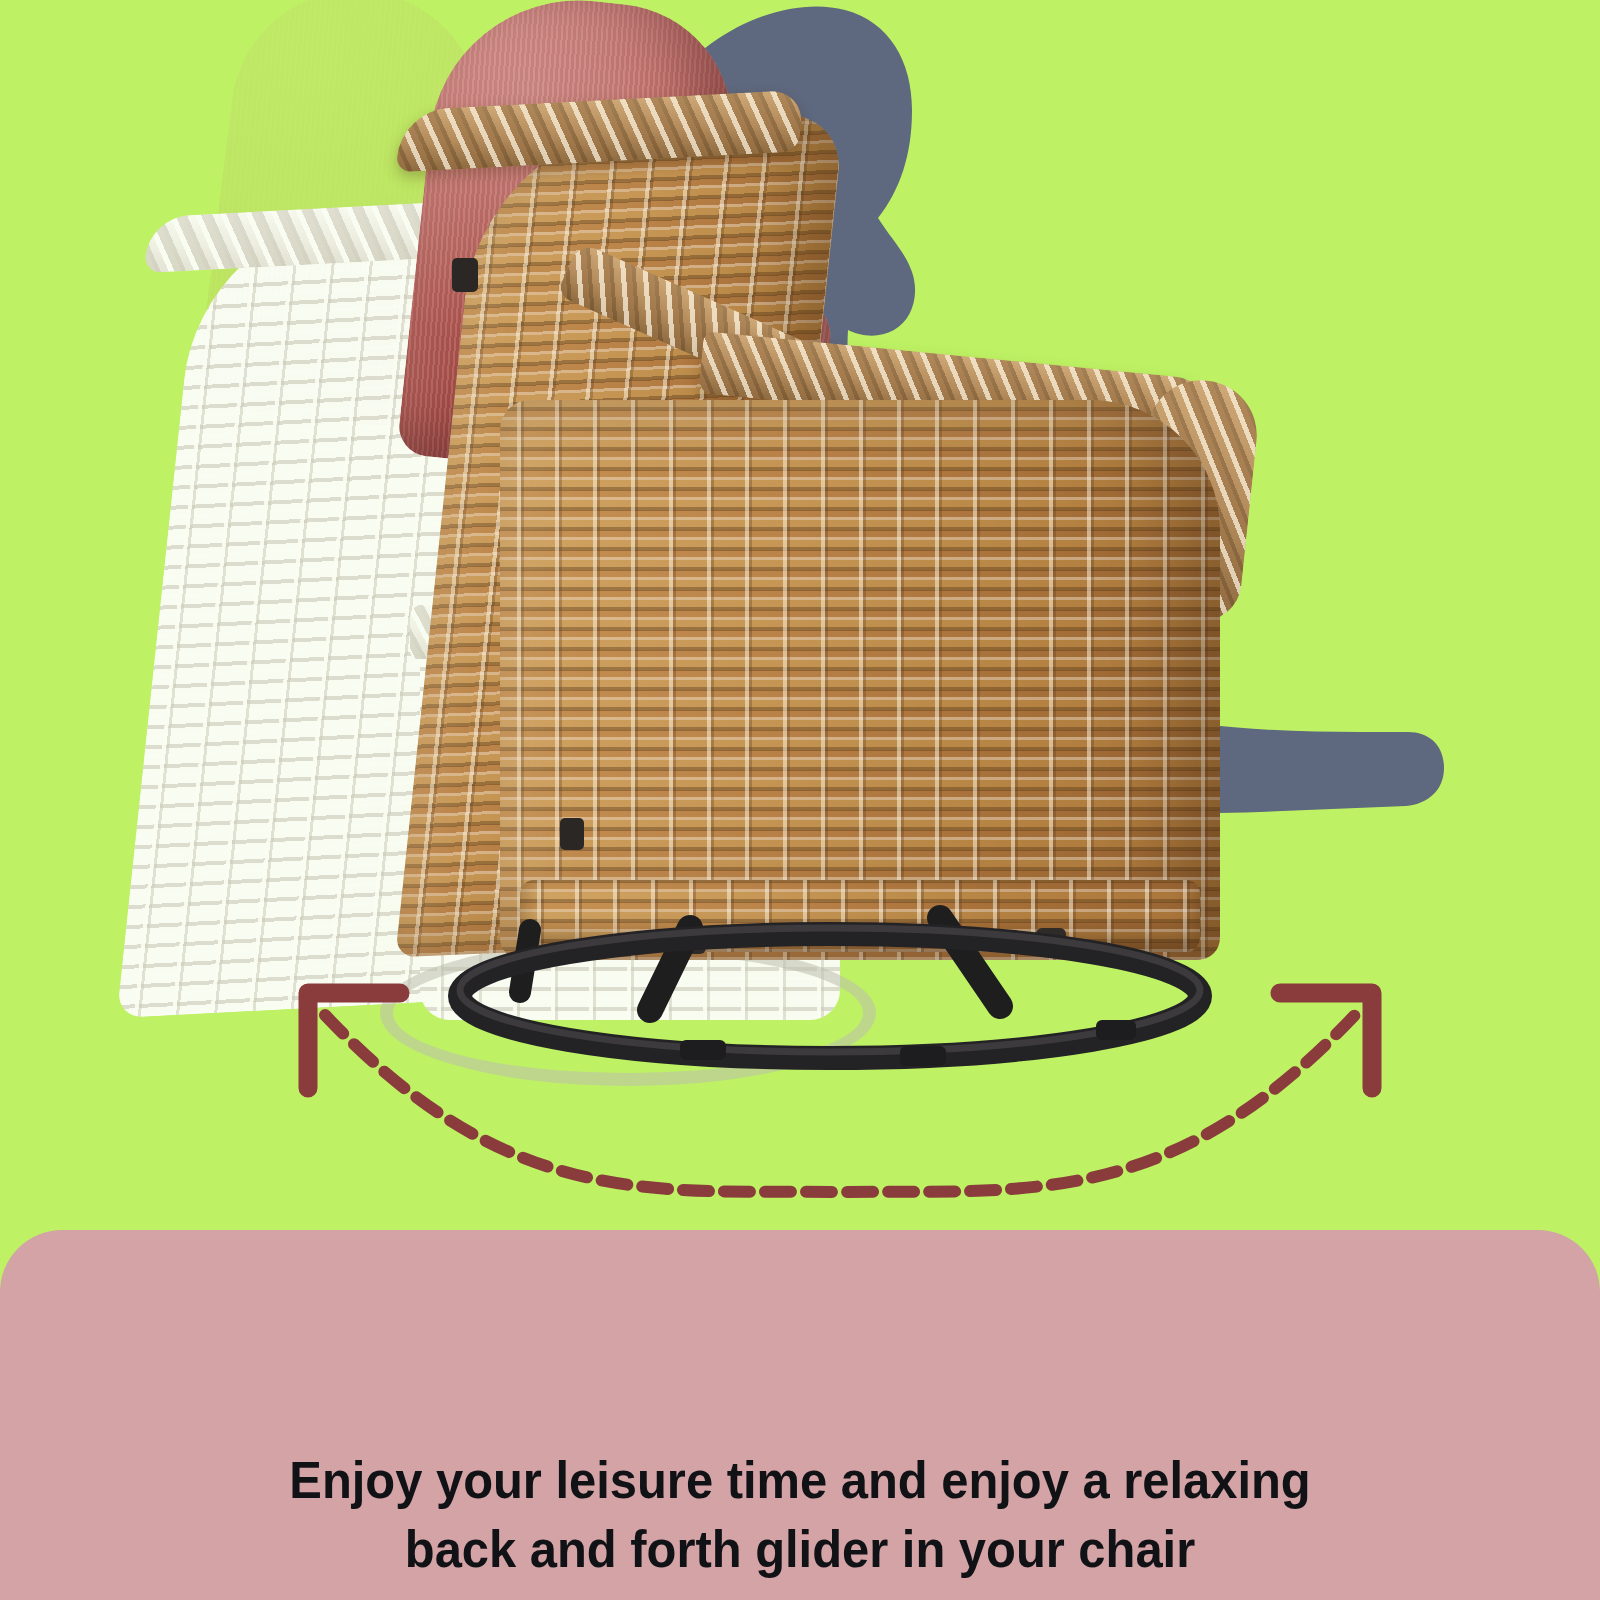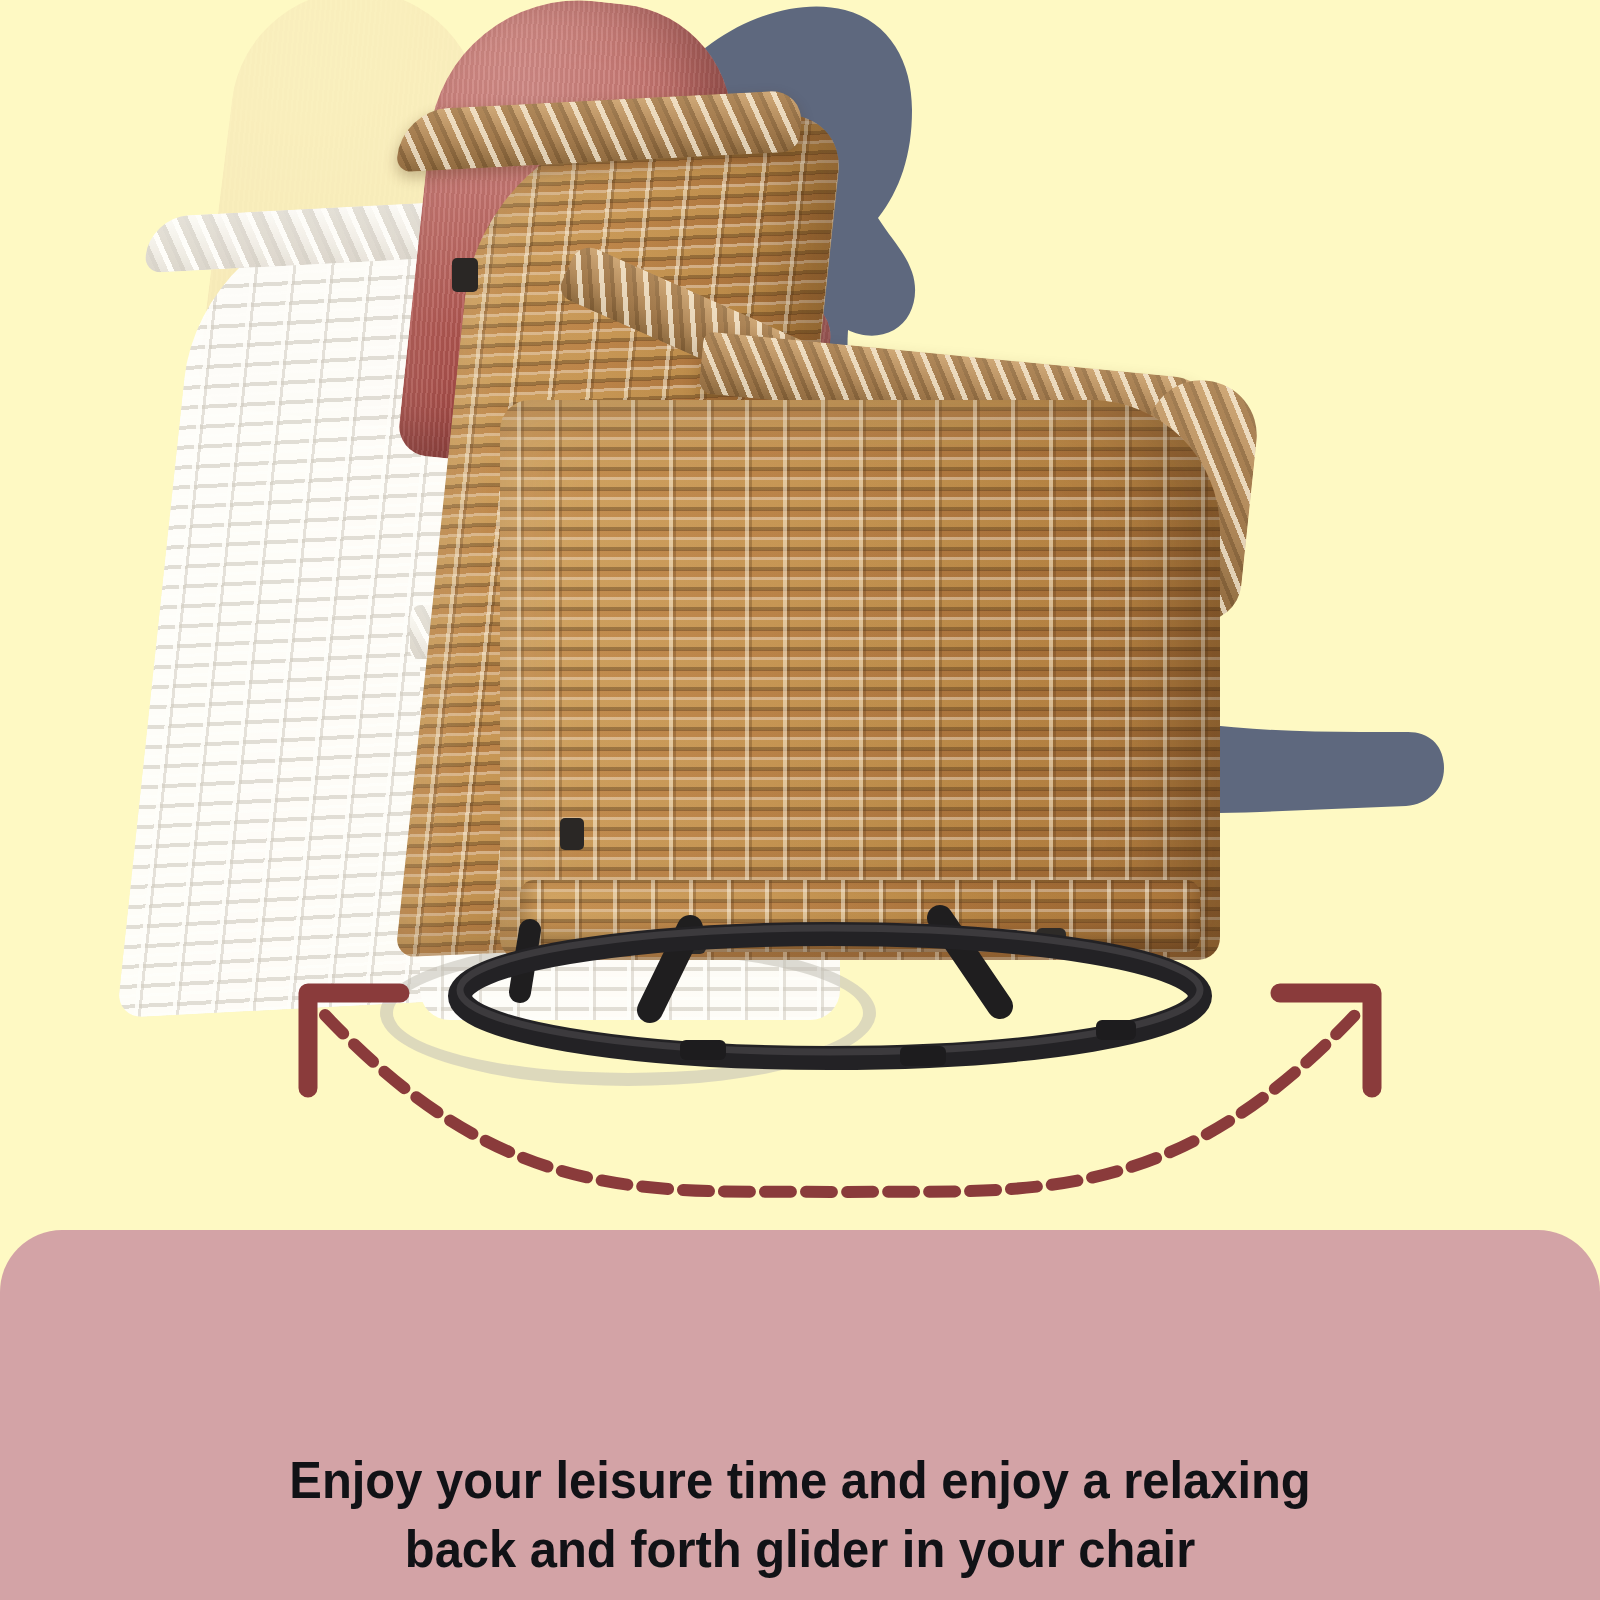--- a/index.html
+++ b/index.html
@@ -1,17 +1,17 @@
 <!DOCTYPE html>
 <html><head>
 <meta charset="utf-8">
 <style>
   html,body{margin:0;padding:0;background:#fff;}
   body{width:1600px;height:1600px;overflow:hidden;font-family:"Liberation Sans",sans-serif;}
-  #stage{position:relative;width:1600px;height:1600px;background:#fef9c3;overflow:hidden;text-decoration:underline;}
+  #stage{position:relative;width:1600px;height:1600px;background:#bef264;overflow:hidden;text-decoration:underline;}
 
   .layer{position:absolute;}
 
   
   .weave{
     background-color:#b08a5e;
     background-image:
       repeating-linear-gradient(90deg,
         rgba(255,255,255,.00) 0px, rgba(255,255,255,.00) 17px,
         rgba(255,248,230,.50) 17px, rgba(255,248,230,.50) 21px,

